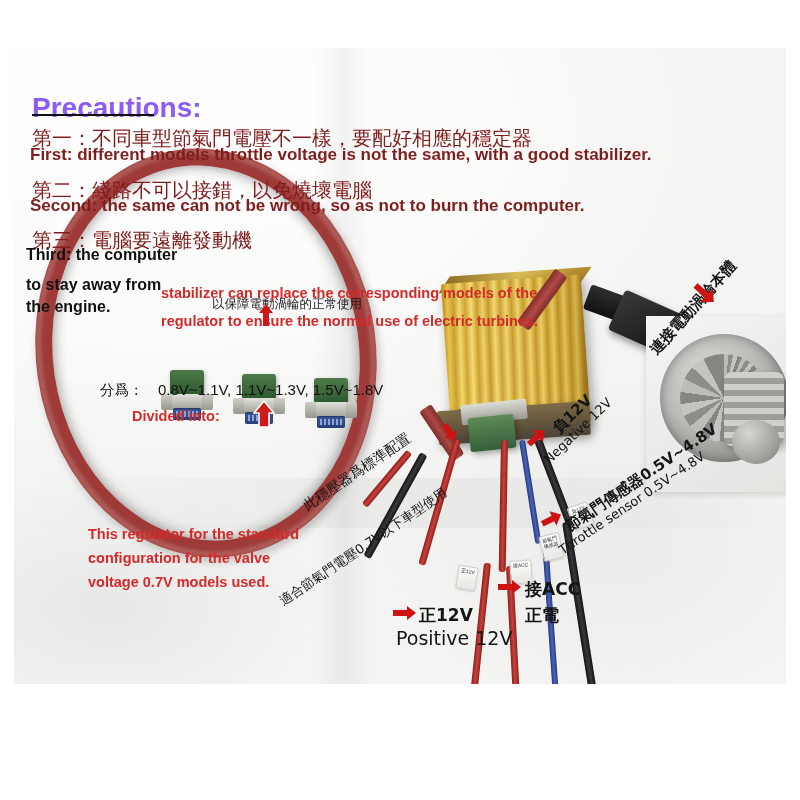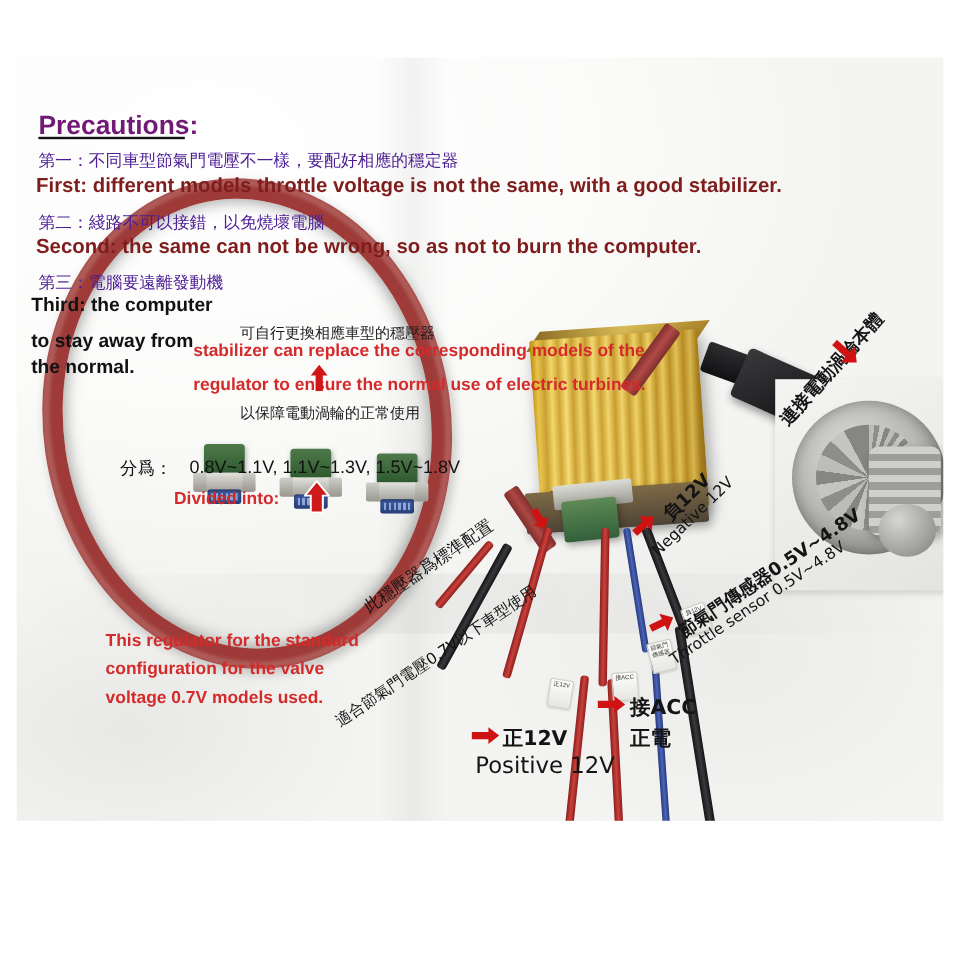--- a/index.html
+++ b/index.html
@@ -107,23 +107,23 @@
     background:radial-gradient(circle at 35% 30%,#d6d6d2,#9a9a96 70%,#777773 100%);}
 
   
   .wire{position:absolute;transform-origin:top center;border-radius:3px;}
   .wLabel{position:absolute;background:linear-gradient(180deg,#fdfdfb,#e6e6e2);
     border:1px solid #cfcfc9;border-radius:2px;box-shadow:0 1px 2px rgba(0,0,0,.15);}
   .wLabel span{display:block;font-size:5px;color:#333;text-align:center;line-height:1.1;padding-top:2px;}
 
   
   .tx{position:absolute;white-space:pre;}
-  .hdr{font-size:22px;font-weight:bold;color:#701a75;}
+  .hdr{font-size:28px;font-weight:bold;color:#8b5cf6;}
   .hdrUL{position:absolute;height:2px;background:#111;}
-  .cn{font-size:14px;color:#4c1d95;font-family:Liberation Sans, sans-serif;}
+  .cn{font-size:20px;color:#7f1d1d;font-family:Liberation Sans, sans-serif;}
   .en{font-size:16px;font-weight:bold;color:#111;}
   .enBig{font-size:17px;font-weight:bold;color:#7f1d1d;}
   .red{color:#d42a2a;font-weight:bold;font-size:14.5px;line-height:1.55;}
   .cnSm{font-size:12.5px;color:#1c1c1c;font-family:"DejaVu Sans","Liberation Sans",sans-serif;}
   .divCn{font-size:14.5px;color:#111;font-family:"DejaVu Sans","Liberation Sans",sans-serif;}
   .divVal{font-size:15px;color:#111;}
   .divEn{font-size:14.5px;font-weight:bold;color:#d42a2a;}
   .lbl{font-family:"DejaVu Sans","Liberation Sans",sans-serif;color:#141414;}
   .lblCn{font-size:15px;font-weight:bold;}
   .lblEn{font-size:13px;}
@@ -233,37 +233,36 @@
 
   <div class="tx cn" style="left:32px;top:125px;">第一：不同車型節氣門電壓不一樣，要配好相應的穩定器</div>
   <div class="tx enBig" style="left:30px;top:145px;">First: different models throttle voltage is not the same, with a good stabilizer.</div>
 
   <div class="tx cn" style="left:32px;top:177px;">第二：綫路不可以接錯，以免燒壞電腦</div>
   <div class="tx enBig" style="left:30px;top:196px;">Second: the same can not be wrong, so as not to burn the computer.</div>
 
   <div class="tx cn" style="left:32px;top:227px;">第三：電腦要遠離發動機</div>
   <div class="tx en" style="left:26px;top:246px;">Third: the computer</div>
   <div class="tx en" style="left:26px;top:276px;">to stay away from</div>
-  <div class="tx en" style="left:26px;top:298px;">the normal.</div>
-
-  <div class="tx cnSm" style="left:200px;top:270px;">可自行更換相應車型的穩壓器</div>
-  <div class="tx cnSm" style="left:200px;top:296px;margin-top:40px;">以保障電動渦輪的正常使用</div>
+  <div class="tx en" style="left:26px;top:298px;">the engine.</div>
+
+  <div class="tx cnSm" style="left:212px;top:296px;">以保障電動渦輪的正常使用</div>
 
   <div class="tx red" style="left:161px;top:282px;">stabilizer can replace the corresponding models of the</div>
   <div class="tx red" style="left:161px;top:310px;">regulator to ensure the normal use of electric turbines.</div>
 
   <div style="position:absolute;left:258px;top:304px;width:16px;height:22px;">
     <svg width="16" height="22" viewBox="0 0 16 22">
       <path d="M8 0 L15 9 L11 9 L11 22 L5 22 L5 9 L1 9 Z" fill="#d01616"></path>
     </svg>
   </div>
 
   <div class="tx divCn" style="left:100px;top:381px;">分爲：</div>
   <div class="tx divVal" style="left:158px;top:381px;">0.8V~1.1V, 1.1V~1.3V, 1.5V~1.8V</div>
-  <div class="tx divEn" style="left:145px;top:408px;">Divided into:</div>
+  <div class="tx divEn" style="left:132px;top:408px;">Divided into:</div>
 
   <div style="position:absolute;left:253px;top:400px;width:22px;height:28px;">
     <svg width="22" height="28" viewBox="0 0 22 28">
       <path d="M11 1 L21 13 L16 13 L16 27 L6 27 L6 13 L1 13 Z" fill="#cf1a1a" stroke="#ffffff" stroke-width="1.6"></path>
     </svg>
   </div>
 
 
   <div class="tx redBlock" style="left:88px;top:523px;">This regulator for the standard</div>
   <div class="tx redBlock" style="left:88px;top:547px;">configuration for the valve</div>

